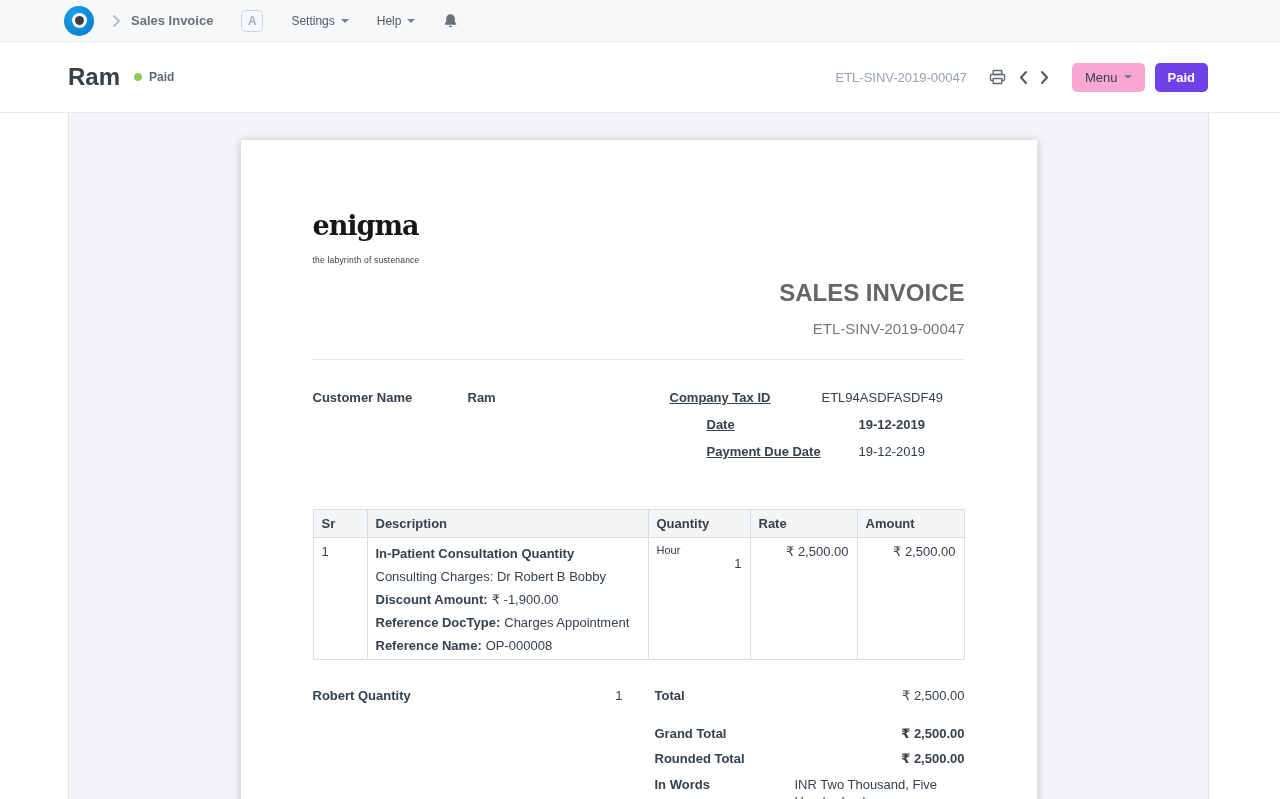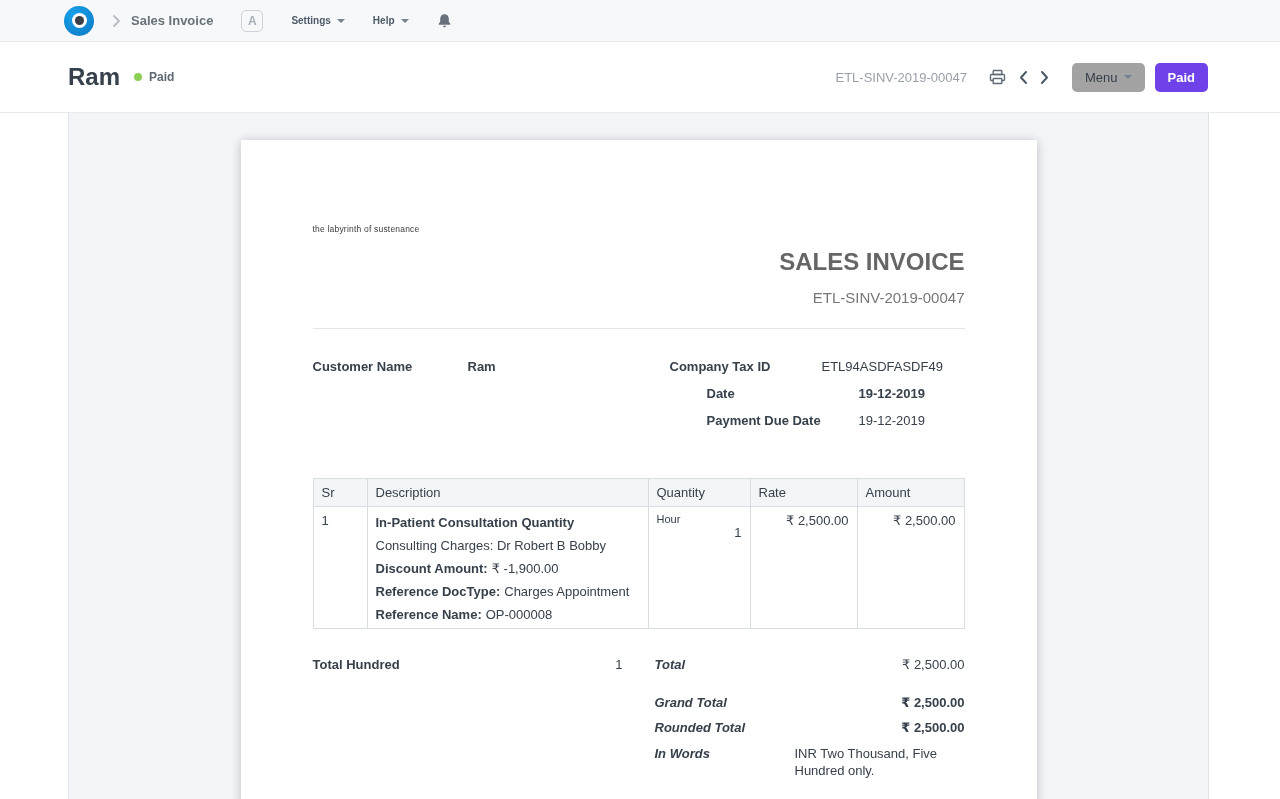--- a/index.html
+++ b/index.html
@@ -42,21 +42,21 @@
     font-size:13px; color:#4c5a67;
     font-family:"Liberation Sans","DejaVu Sans",sans-serif;
   }
   .search-box input::placeholder { color:#a6aeb7; }
   .avatar-box {
     margin-left:28px; width:22px; height:22px; border:1px solid #ccd3d9;
     border-radius:5px; display:flex; align-items:center; justify-content:center;
     font-size:12px; font-weight:bold; color:#a6aeb7; cursor:pointer;
   }
   .nav-item {
-    margin-left:28px; font-size:10px; font-weight:bold; color:#4c5a67;
+    margin-left:28px; font-size:12px; font-weight:normal; color:#4c5a67;
     display:flex; align-items:center; cursor:pointer;
   }
   .caret {
     display:inline-block; margin-left:6px;
     border-left:4px solid transparent; border-right:4px solid transparent;
     border-top:4px solid #76808a;
   }
   .bell-wrap { margin-left:28px; cursor:pointer; display:flex; align-items:center; }
 
   
@@ -69,21 +69,21 @@
   .indicator-dot { width:8px; height:8px; border-radius:50%; background:#8ccf54; }
   .indicator-label { margin-left:7px; font-size:12px; font-weight:bold; color:#5e6973; }
   .head-right { margin-left:auto; display:flex; align-items:center; }
   .doc-number-head { font-size:13px; color:#98a1ab; margin-right:16px; }
   .icon-btn { display:flex; align-items:center; padding:0 6px; cursor:pointer; }
   .btn {
     height:29px; border:none; border-radius:5px; font-size:13px;
     font-family:"Liberation Sans","DejaVu Sans",sans-serif;
     display:flex; align-items:center; cursor:pointer;
   }
-  .btn-menu { background:#a3a3a3; color:#36414c; padding:0 13px; margin-left:16px; }
+  .btn-menu { background:#f9a8d4; color:#36414c; padding:0 13px; margin-left:16px; }
   .btn-edit { background:#6f42e9; color:#fff; font-weight:bold; padding:0 13px; margin-left:10px; }
 
   
   .preview-wrap {
     height:686px; margin:0 71px 0 68px;
     background:#f3f5f8;
     border-left:1px solid #dee3e8; border-right:1px solid #dee3e8;
     overflow:hidden;
   }
   .paper {
@@ -104,55 +104,55 @@
   .doc-number { font-size:15px; color:#777; margin-top:13px; }
 
   .rule { border:none; border-top:1px solid #e4e7ea; margin:22px 0 0; }
 
   
   .details { display:flex; margin-top:30px; font-size:13px; }
   .details-col { width:50%; }
   .details-col.right { padding-left:31px; }
   .field-row { display:flex; margin-bottom:8px; align-items:baseline;gap:12px; }
   .field-label { width:143px; font-weight:bold; color:#36414c; flex:0 0 auto; }
-  .details-col.right .field-label { width:140px; }
+  .details-col.right .field-label { width:140px;text-decoration:underline; }
   .field-value { color:#36414c; }
   .bold { font-weight:bold; }
   .details-col.right .field-row + .field-row { margin-top:12px;padding-left:37px; }
 
   
   table.items {
     width:100%; border-collapse:collapse; margin-top:42px; font-size:13px;
     table-layout:fixed;
   }
   table.items th, table.items td {
     border:1px solid #d7dde2; padding:6px 8px; vertical-align:top;
     color:#36414c;
   }
-  table.items th { background:#f4f5f7; font-weight:normal; text-align:left; }
+  table.items th { background:#f4f5f7; font-weight:bold; text-align:left; }
   th.num, td.num { text-align:right; }
   .col-sr { width:54px; } .col-desc { width:281px; }
   .col-qty { width:102px; } .col-rate { width:107px; } .col-amt { width:107px; }
   .desc-line { margin-top:8px; }
   .desc-line:first-child { margin-top:2px; }
   .desc-label { font-weight:bold; margin-right:4px; }
   td.qty-cell { padding-top:8px; }
   .qty-flex { display:flex; align-items:baseline;flex-direction:column; }
   .uom { font-size:11px; }
   .qty-val { margin-left:auto; }
   td.pad-top { padding-top:8px; }
 
   
   .totals { display:flex; margin-top:28px; font-size:13px; }
   .totals-left { width:310px; display:flex; align-items:baseline; }
   .totals-left .t-label { font-weight:bold; }
   .totals-left .t-value { margin-left:auto; }
   .totals-right { margin-left:32px; flex:1; }
   .t-row { display:flex; align-items:baseline; }
-  .t-row .t-label { width:140px; font-weight:bold; flex:0 0 auto;font-style:italic; }
+  .t-row .t-label { width:140px; font-weight:bold; flex:0 0 auto; }
   .t-row .t-value { flex:1; text-align:right; }
   .t-row.gap-lg { margin-top:23px; }
   .t-row.gap-sm { margin-top:10px; }
   .t-row .t-words { flex:1; text-align:left; line-height:17px; max-width:172px; }
 </style>
 </head>
 <body>
 
 <div class="navbar">
   <div class="logo-outer">
@@ -219,20 +219,21 @@
       <span class="caret"></span>
     </button>
     <button class="btn btn-edit">Paid</button>
   </div>
 </div>
 
 <div class="preview-wrap">
   <div class="paper">
 
     <div>
+      <div class="brand-name">enigma</div>
       <div class="brand-tagline">the labyrinth of sustenance</div>
     </div>
 
     <div class="doc-title-block">
       <div class="doc-title">SALES INVOICE</div>
       <div class="doc-number">ETL-SINV-2019-00047</div>
     </div>
 
     <hr class="rule">
 
@@ -286,21 +287,21 @@
             </div>
           </td>
           <td class="num pad-top">₹ 2,500.00</td>
           <td class="num pad-top">₹ 2,500.00</td>
         </tr>
       </tbody>
     </table>
 
     <div class="totals">
       <div class="totals-left">
-        <span class="t-label">Total Hundred</span>
+        <span class="t-label">Robert Quantity</span>
         <span class="t-value">1</span>
       </div>
       <div class="totals-right">
         <div class="t-row">
           <span class="t-label">Total</span>
           <span class="t-value">₹ 2,500.00</span>
         </div>
         <div class="t-row gap-lg">
           <span class="t-label">Grand Total</span>
           <span class="t-value bold">₹ 2,500.00</span>

